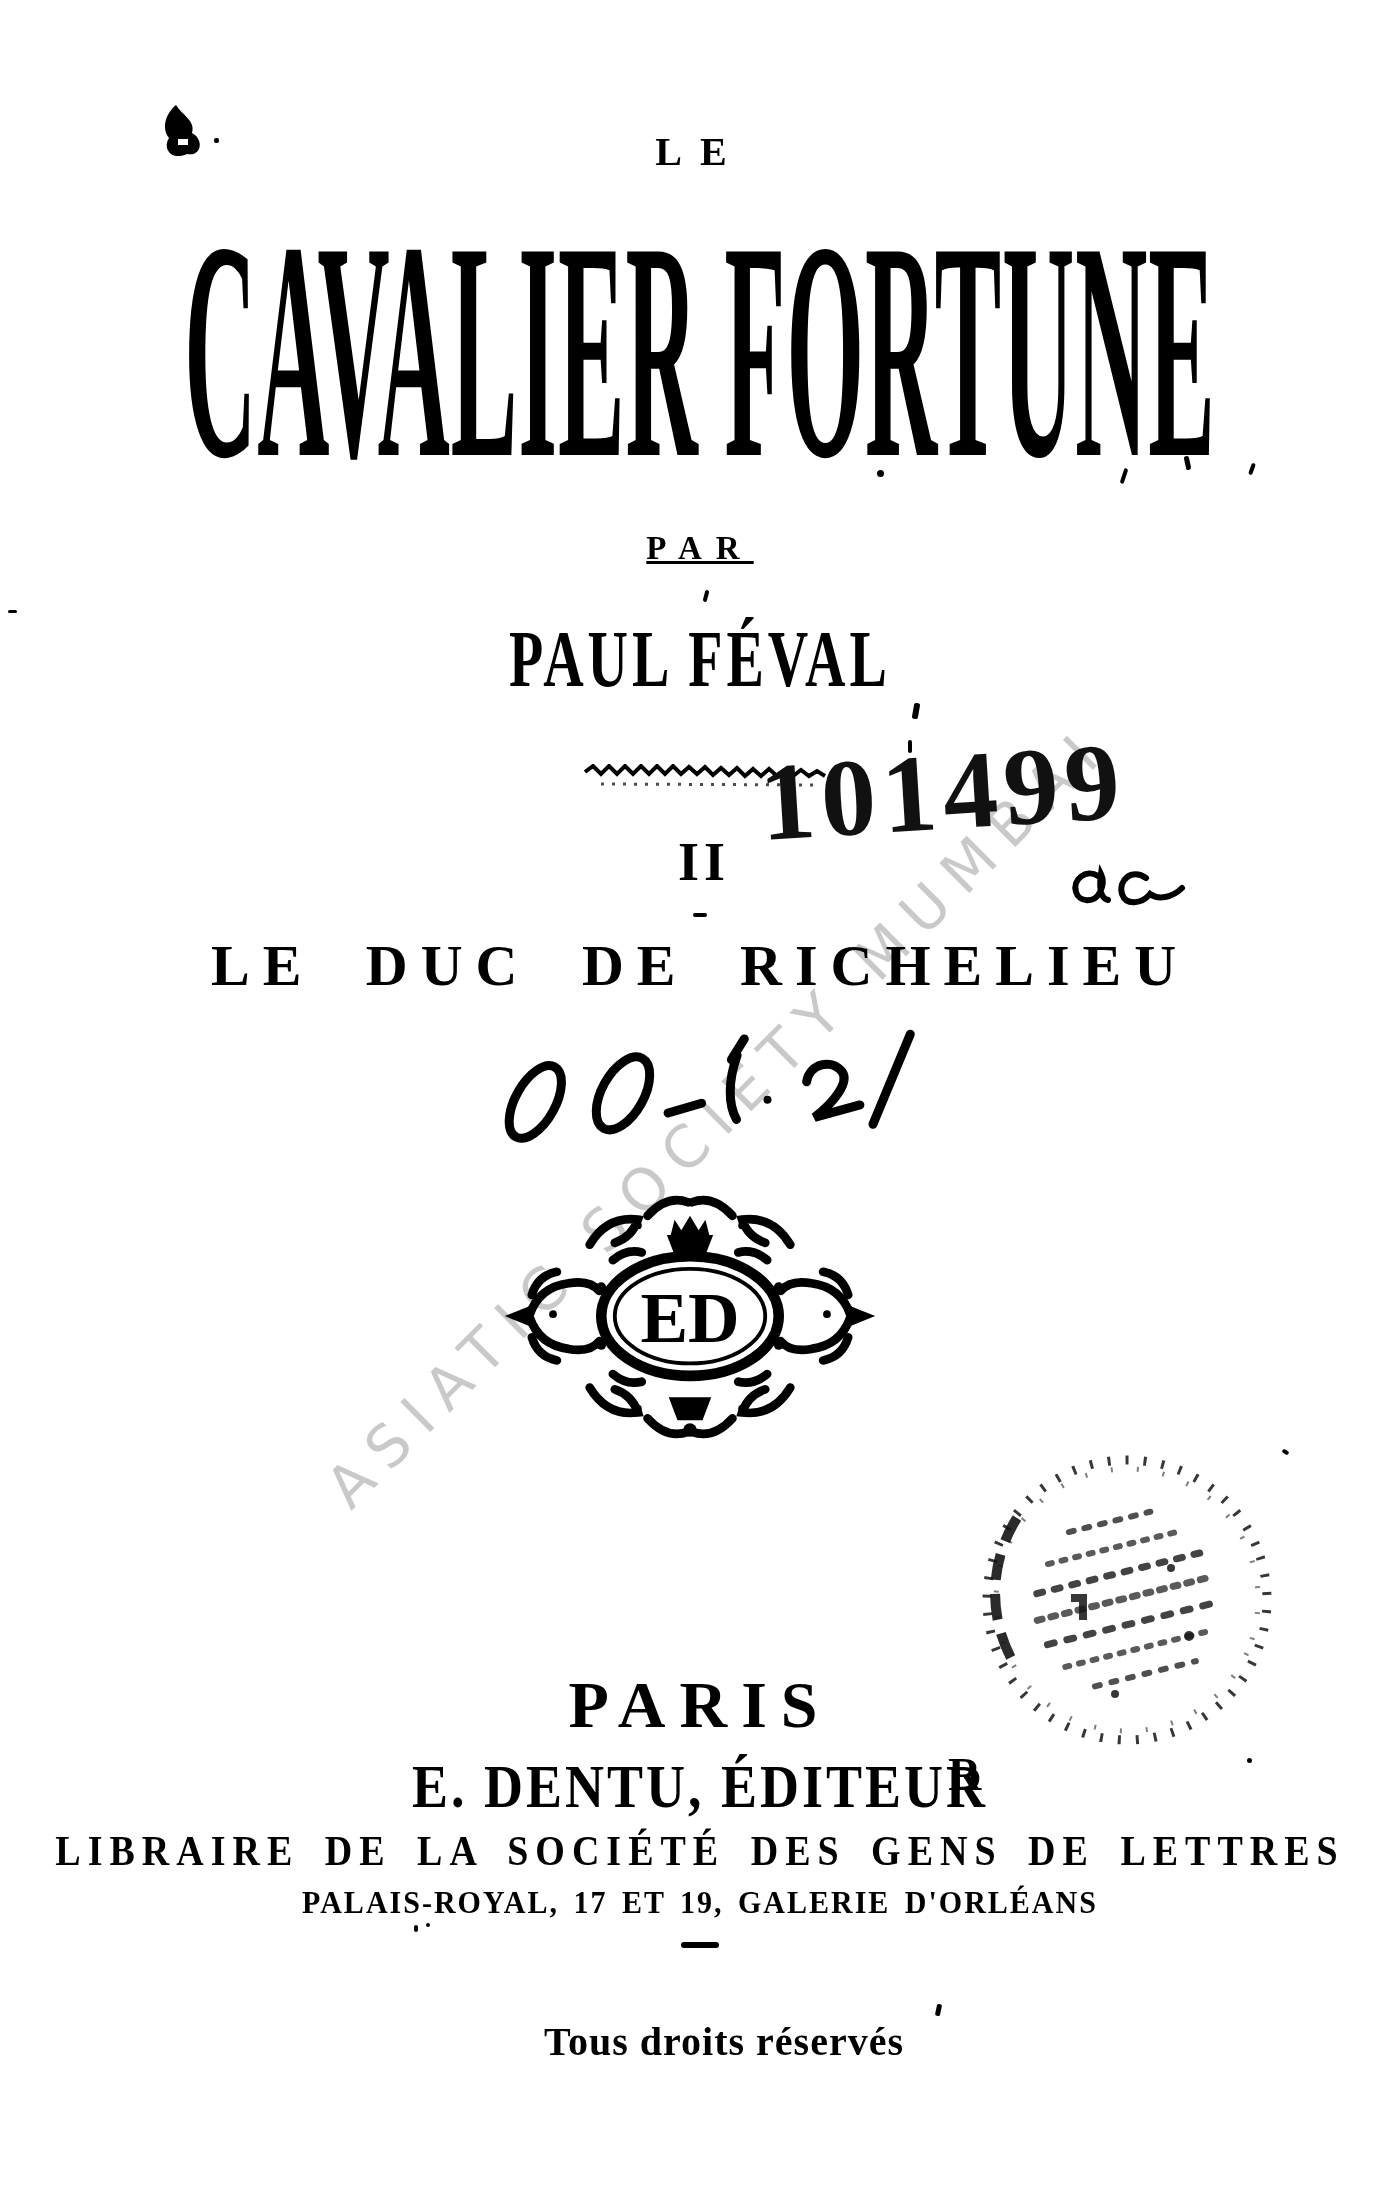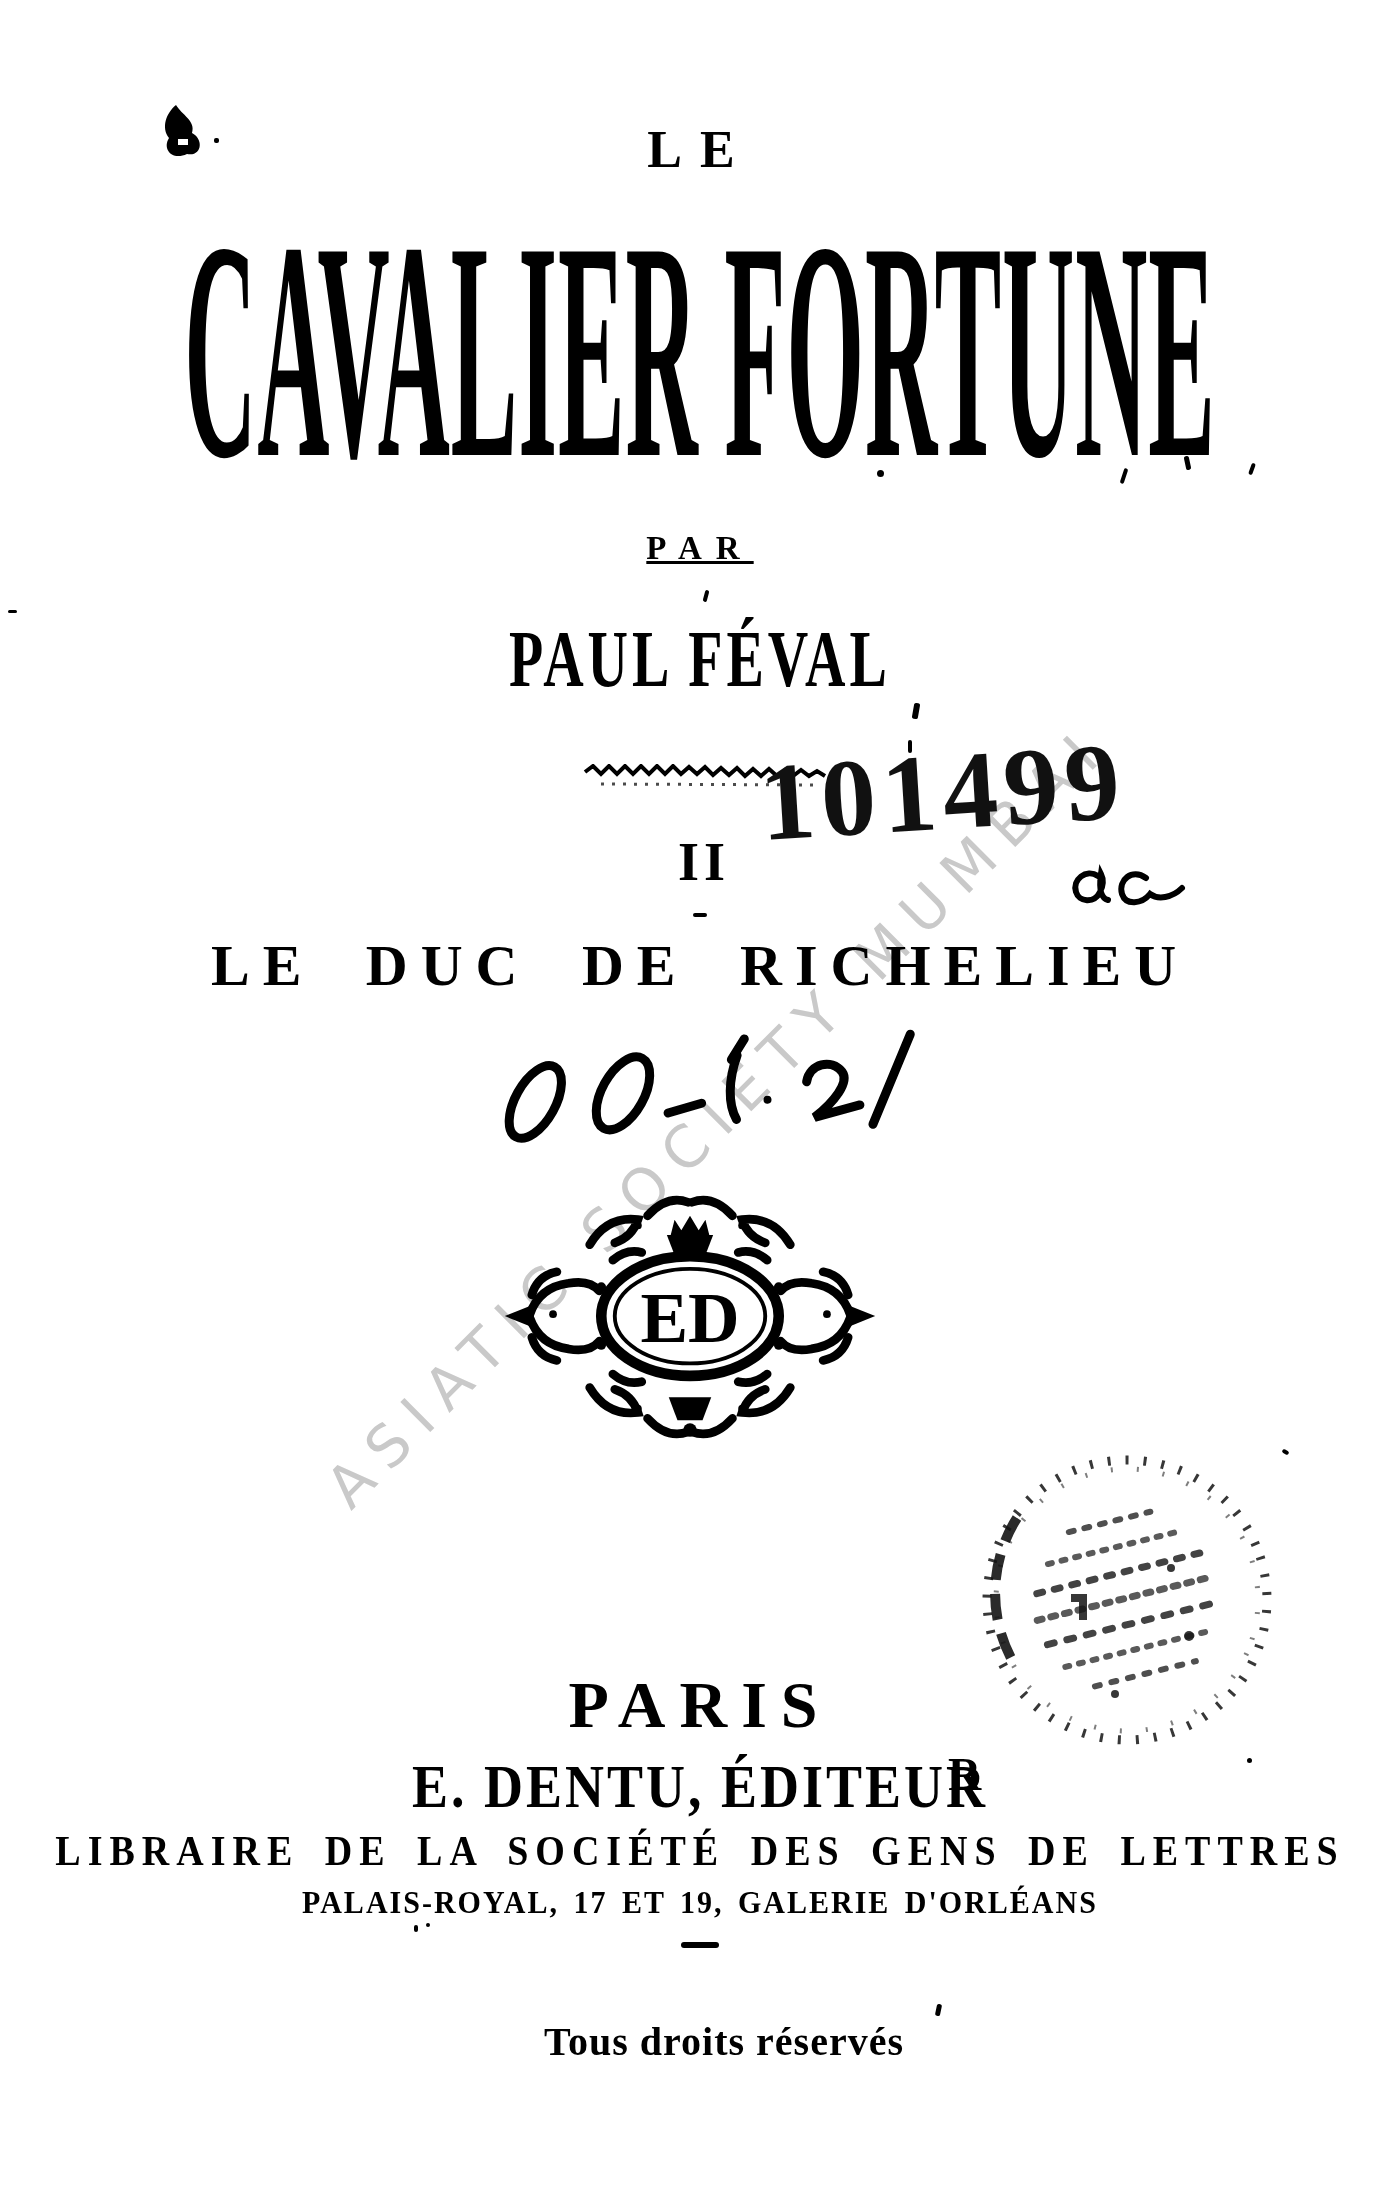--- a/index.html
+++ b/index.html
@@ -47,21 +47,21 @@
   </svg>
 
   <div class="abs ln1" style="left:948px;top:1752px;font-size:46px;font-weight:bold;z-index:2;">R</div>
 
   <svg class="abs printz" style="left:160px;top:103px;" width="56" height="62" viewBox="0 0 56 62">
     <path fill="#000" d="M16 2 C22 12 36 18 32 30 C44 36 42 54 27 51 C12 58 2 46 9 35 C1 25 6 10 16 2 Z"></path>
     <rect x="18" y="36" width="10" height="6" fill="#fff"></rect>
   </svg>
   <div class="speck" style="left:214px;top:138px;width:5px;height:5px;z-index:3;"></div>
 
-  <div class="abs center ln1 printz" style="top:124px;font-size:52px;font-weight:bold;letter-spacing:18px;">LE</div>
+  <div class="abs center ln1 printz" style="top:132px;font-size:40px;font-weight:bold;letter-spacing:18px;">LE</div>
 
   <div class="abs center ln1 printz" style="top:195px;font-size:122px;font-weight:bold;letter-spacing:1px;
               transform:scale(0.82,2.55);transform-origin:center top;">CAVALIER FORTUNE</div>
 
   <div class="speck" style="left:1122px;top:468px;width:4px;height:16px;transform:rotate(18deg);z-index:3;"></div>
   <div class="speck" style="left:1185px;top:456px;width:5px;height:14px;transform:rotate(-12deg);z-index:3;"></div>
   <div class="speck" style="left:1250px;top:463px;width:4px;height:12px;transform:rotate(20deg);z-index:3;"></div>
   <div class="speck" style="left:877px;top:470px;width:7px;height:7px;border-radius:50%;z-index:3;"></div>
   <div class="speck" style="left:8px;top:610px;width:9px;height:3px;z-index:3;"></div>
 

